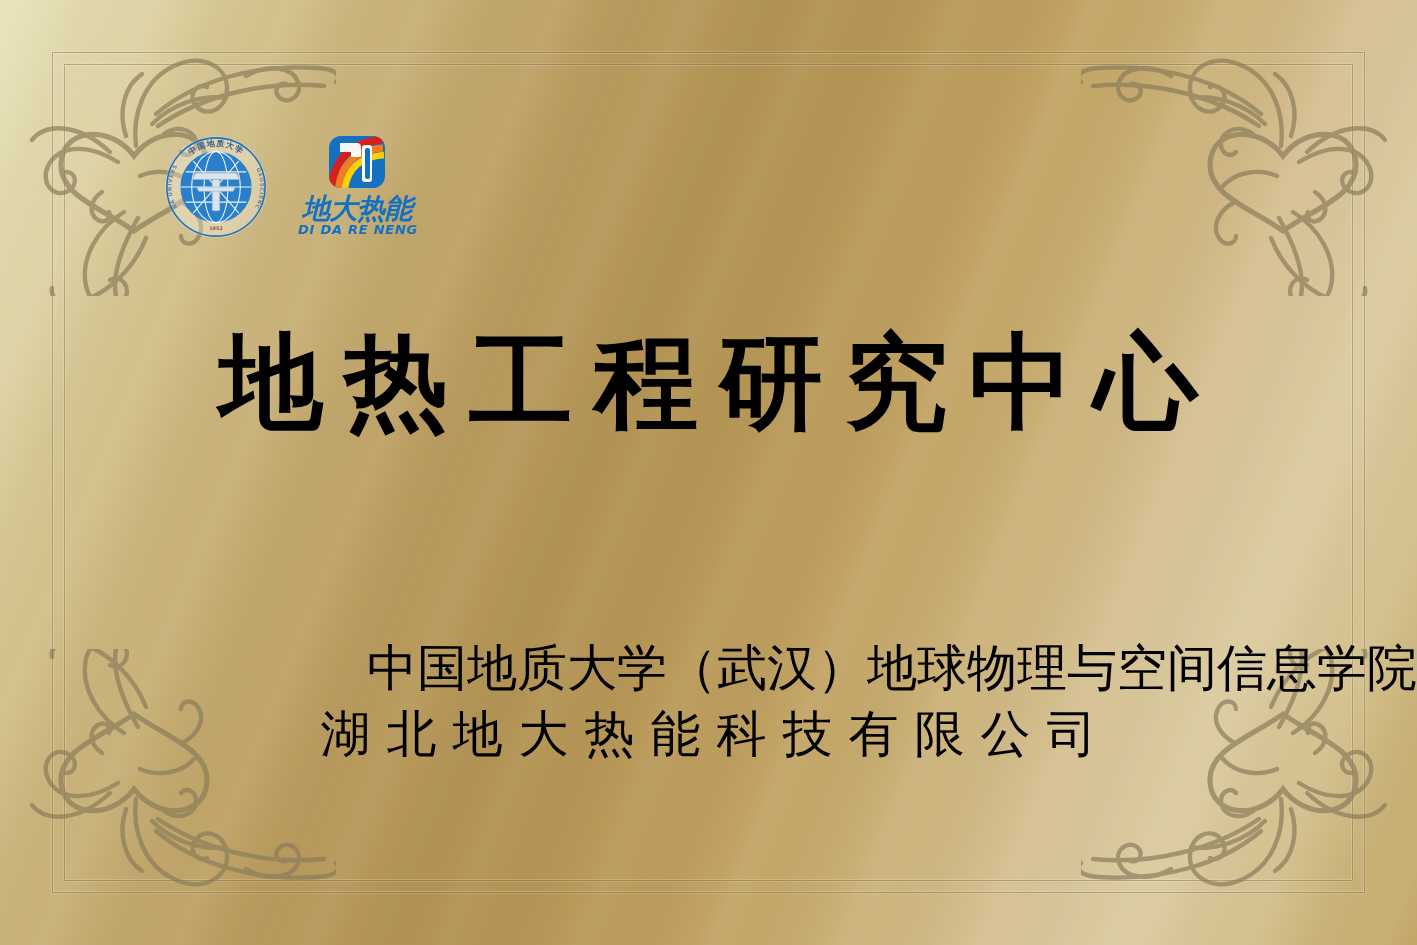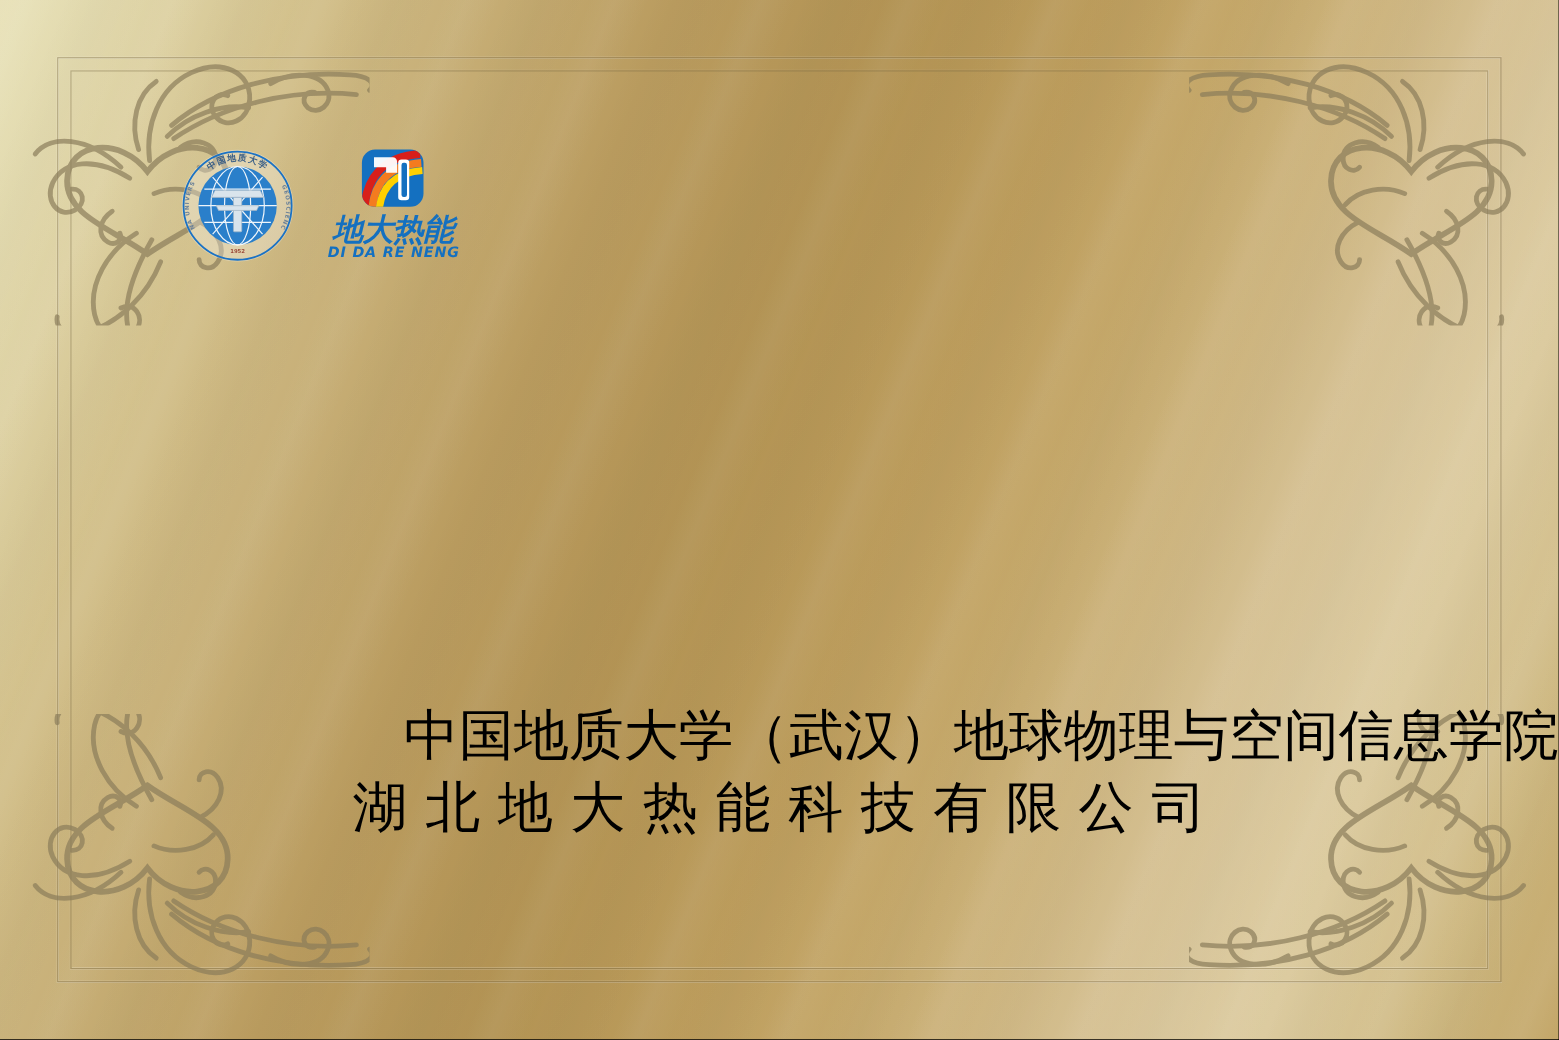--- a/index.html
+++ b/index.html
@@ -312,19 +312,20 @@
         <path d="M96 16 h34 a8 8 0 0 1 8 8 v20 h-20 v-10 h-22 z" fill="#ffffff" opacity="0.95"></path>
       </g>
 
       <text x="130" y="166" font-size="56" font-weight="bold" fill="#1470c0" text-anchor="middle" font-style="italic" letter-spacing="-1" font-family="'DejaVu Sans','Liberation Sans',sans-serif">地大热能</text>
 
       <text x="132" y="198" font-size="26" font-weight="bold" fill="#1470c0" text-anchor="middle" font-style="italic" letter-spacing="1.5" font-family="'DejaVu Sans','Liberation Sans',sans-serif">DI DA RE NENG</text>
     </svg>
 
   </div>
 
+  <div id="title">地热工程研究中心</div>
 
   <div id="org-lines">
     <div id="org-line1">中国地质大学（武汉）地球物理与空间信息学院</div>
     <div id="org-line2">湖北地大热能科技有限公司</div>
   </div>
 
 </div>
 
 </body></html>

